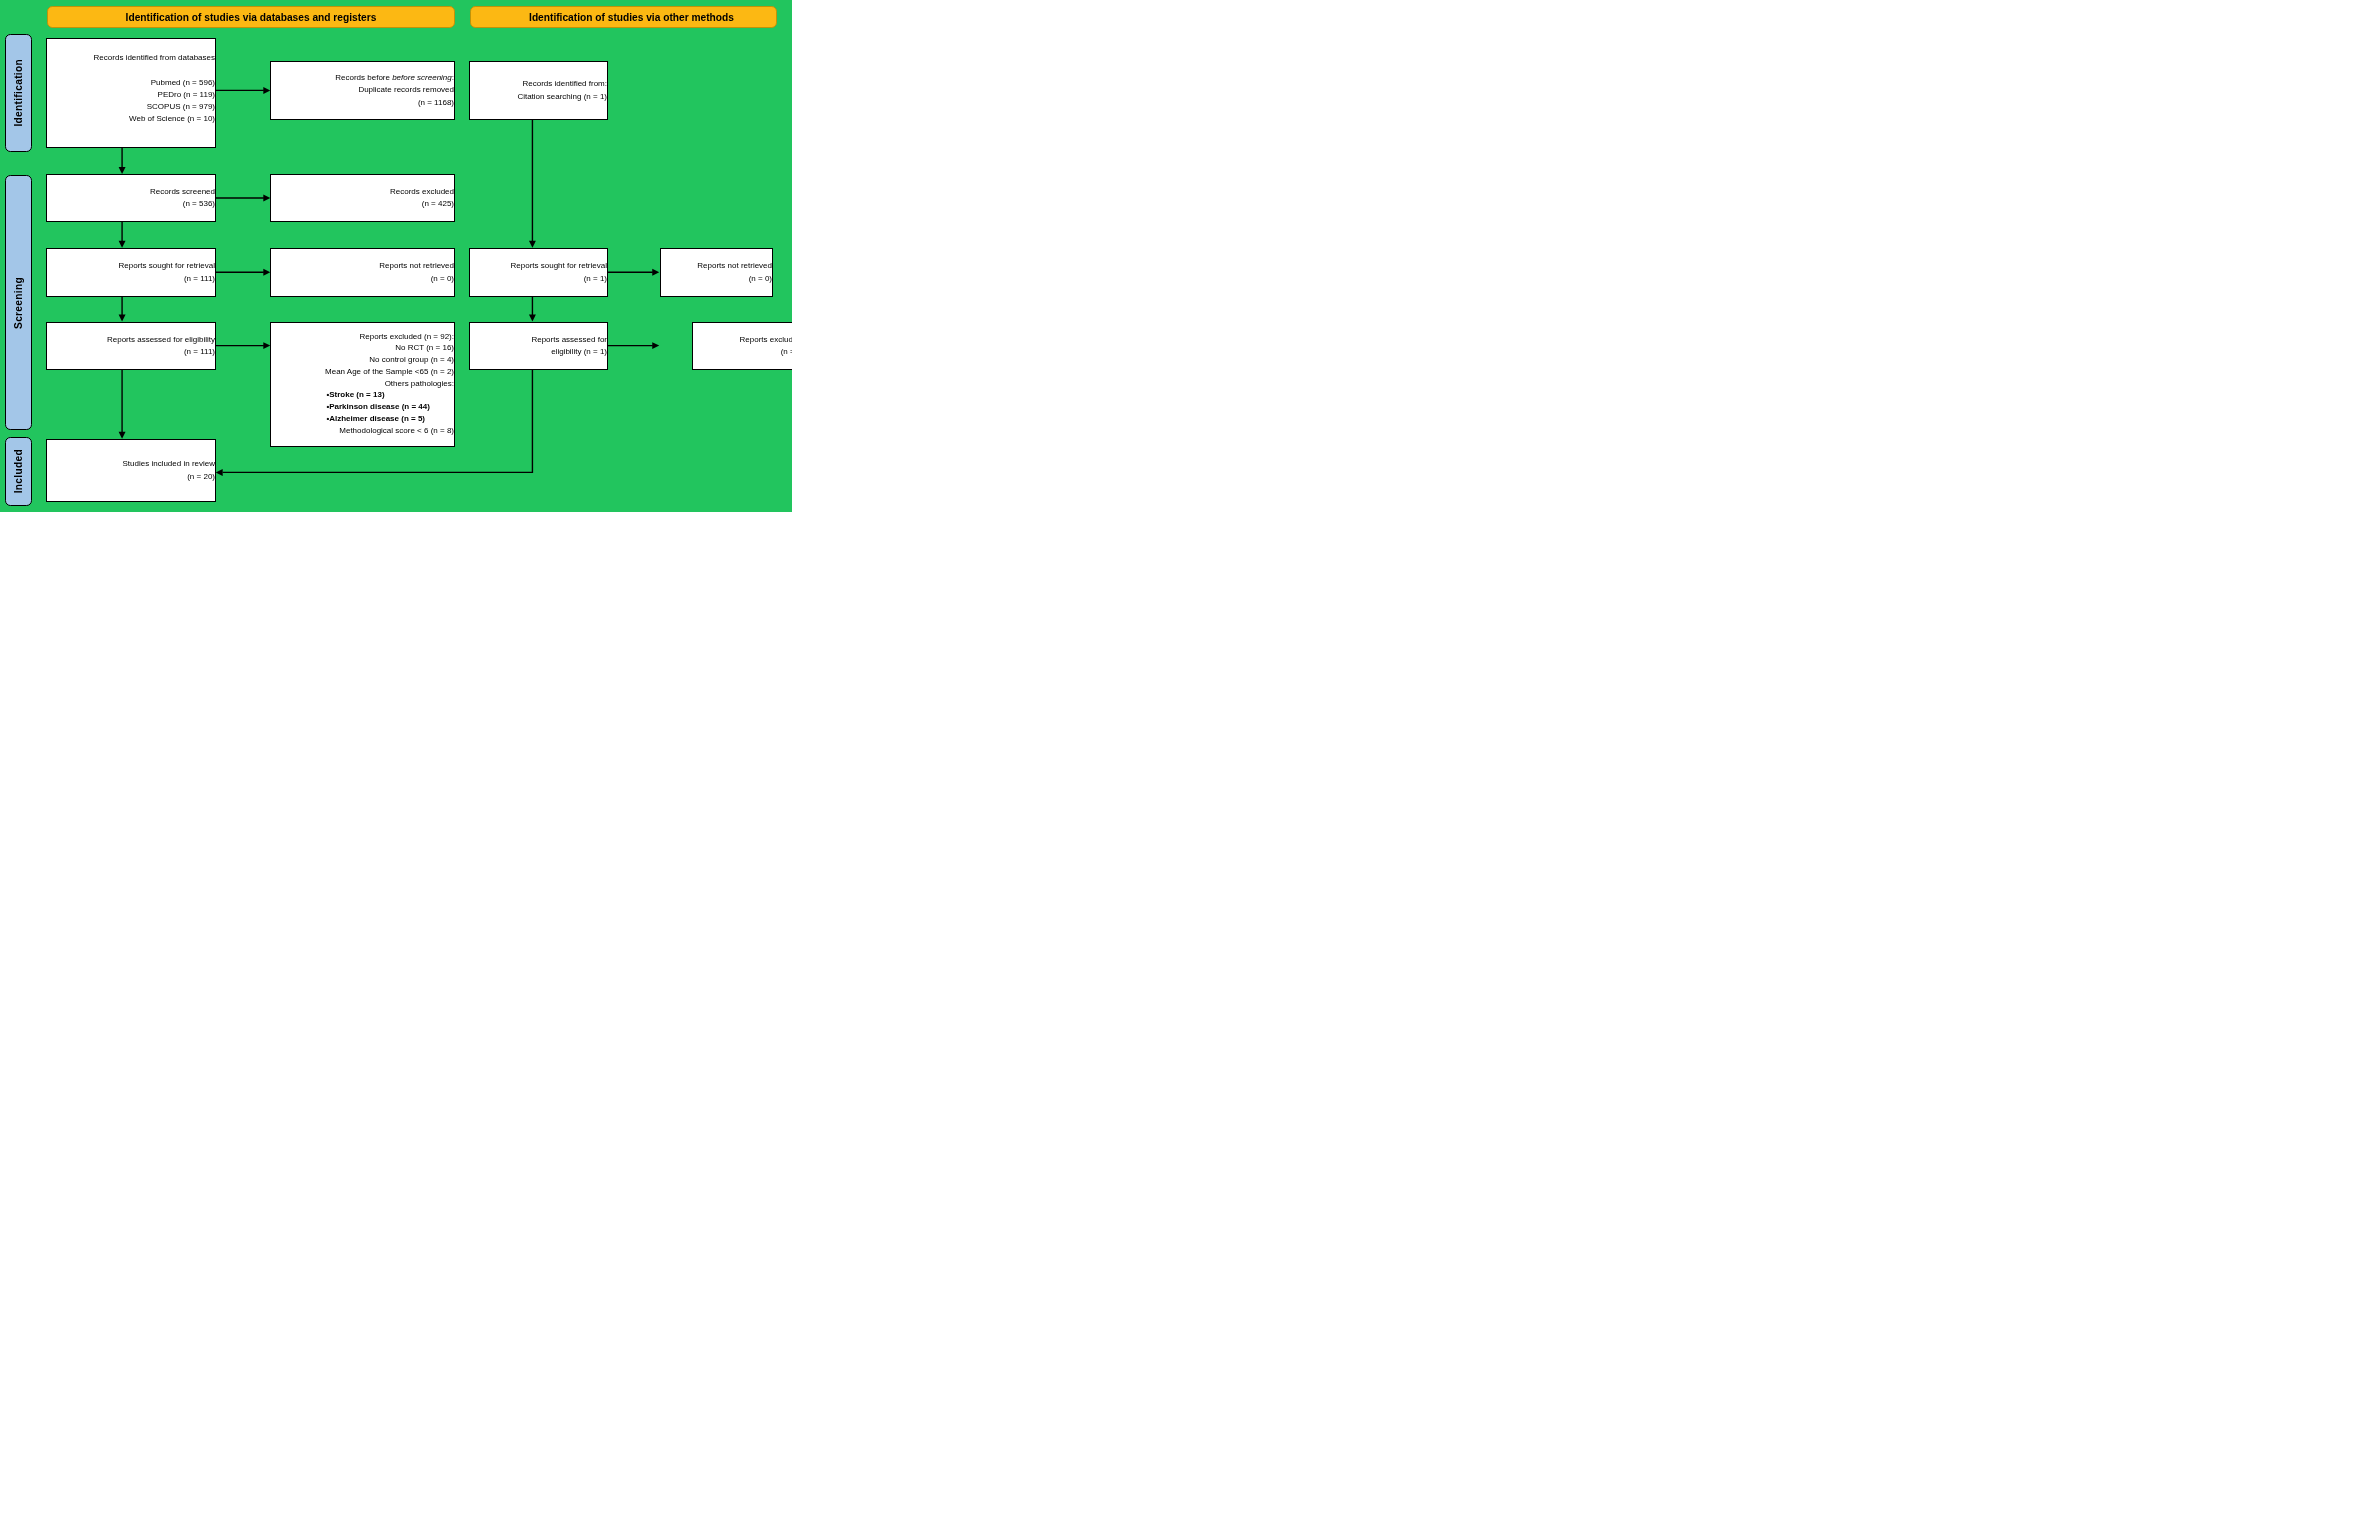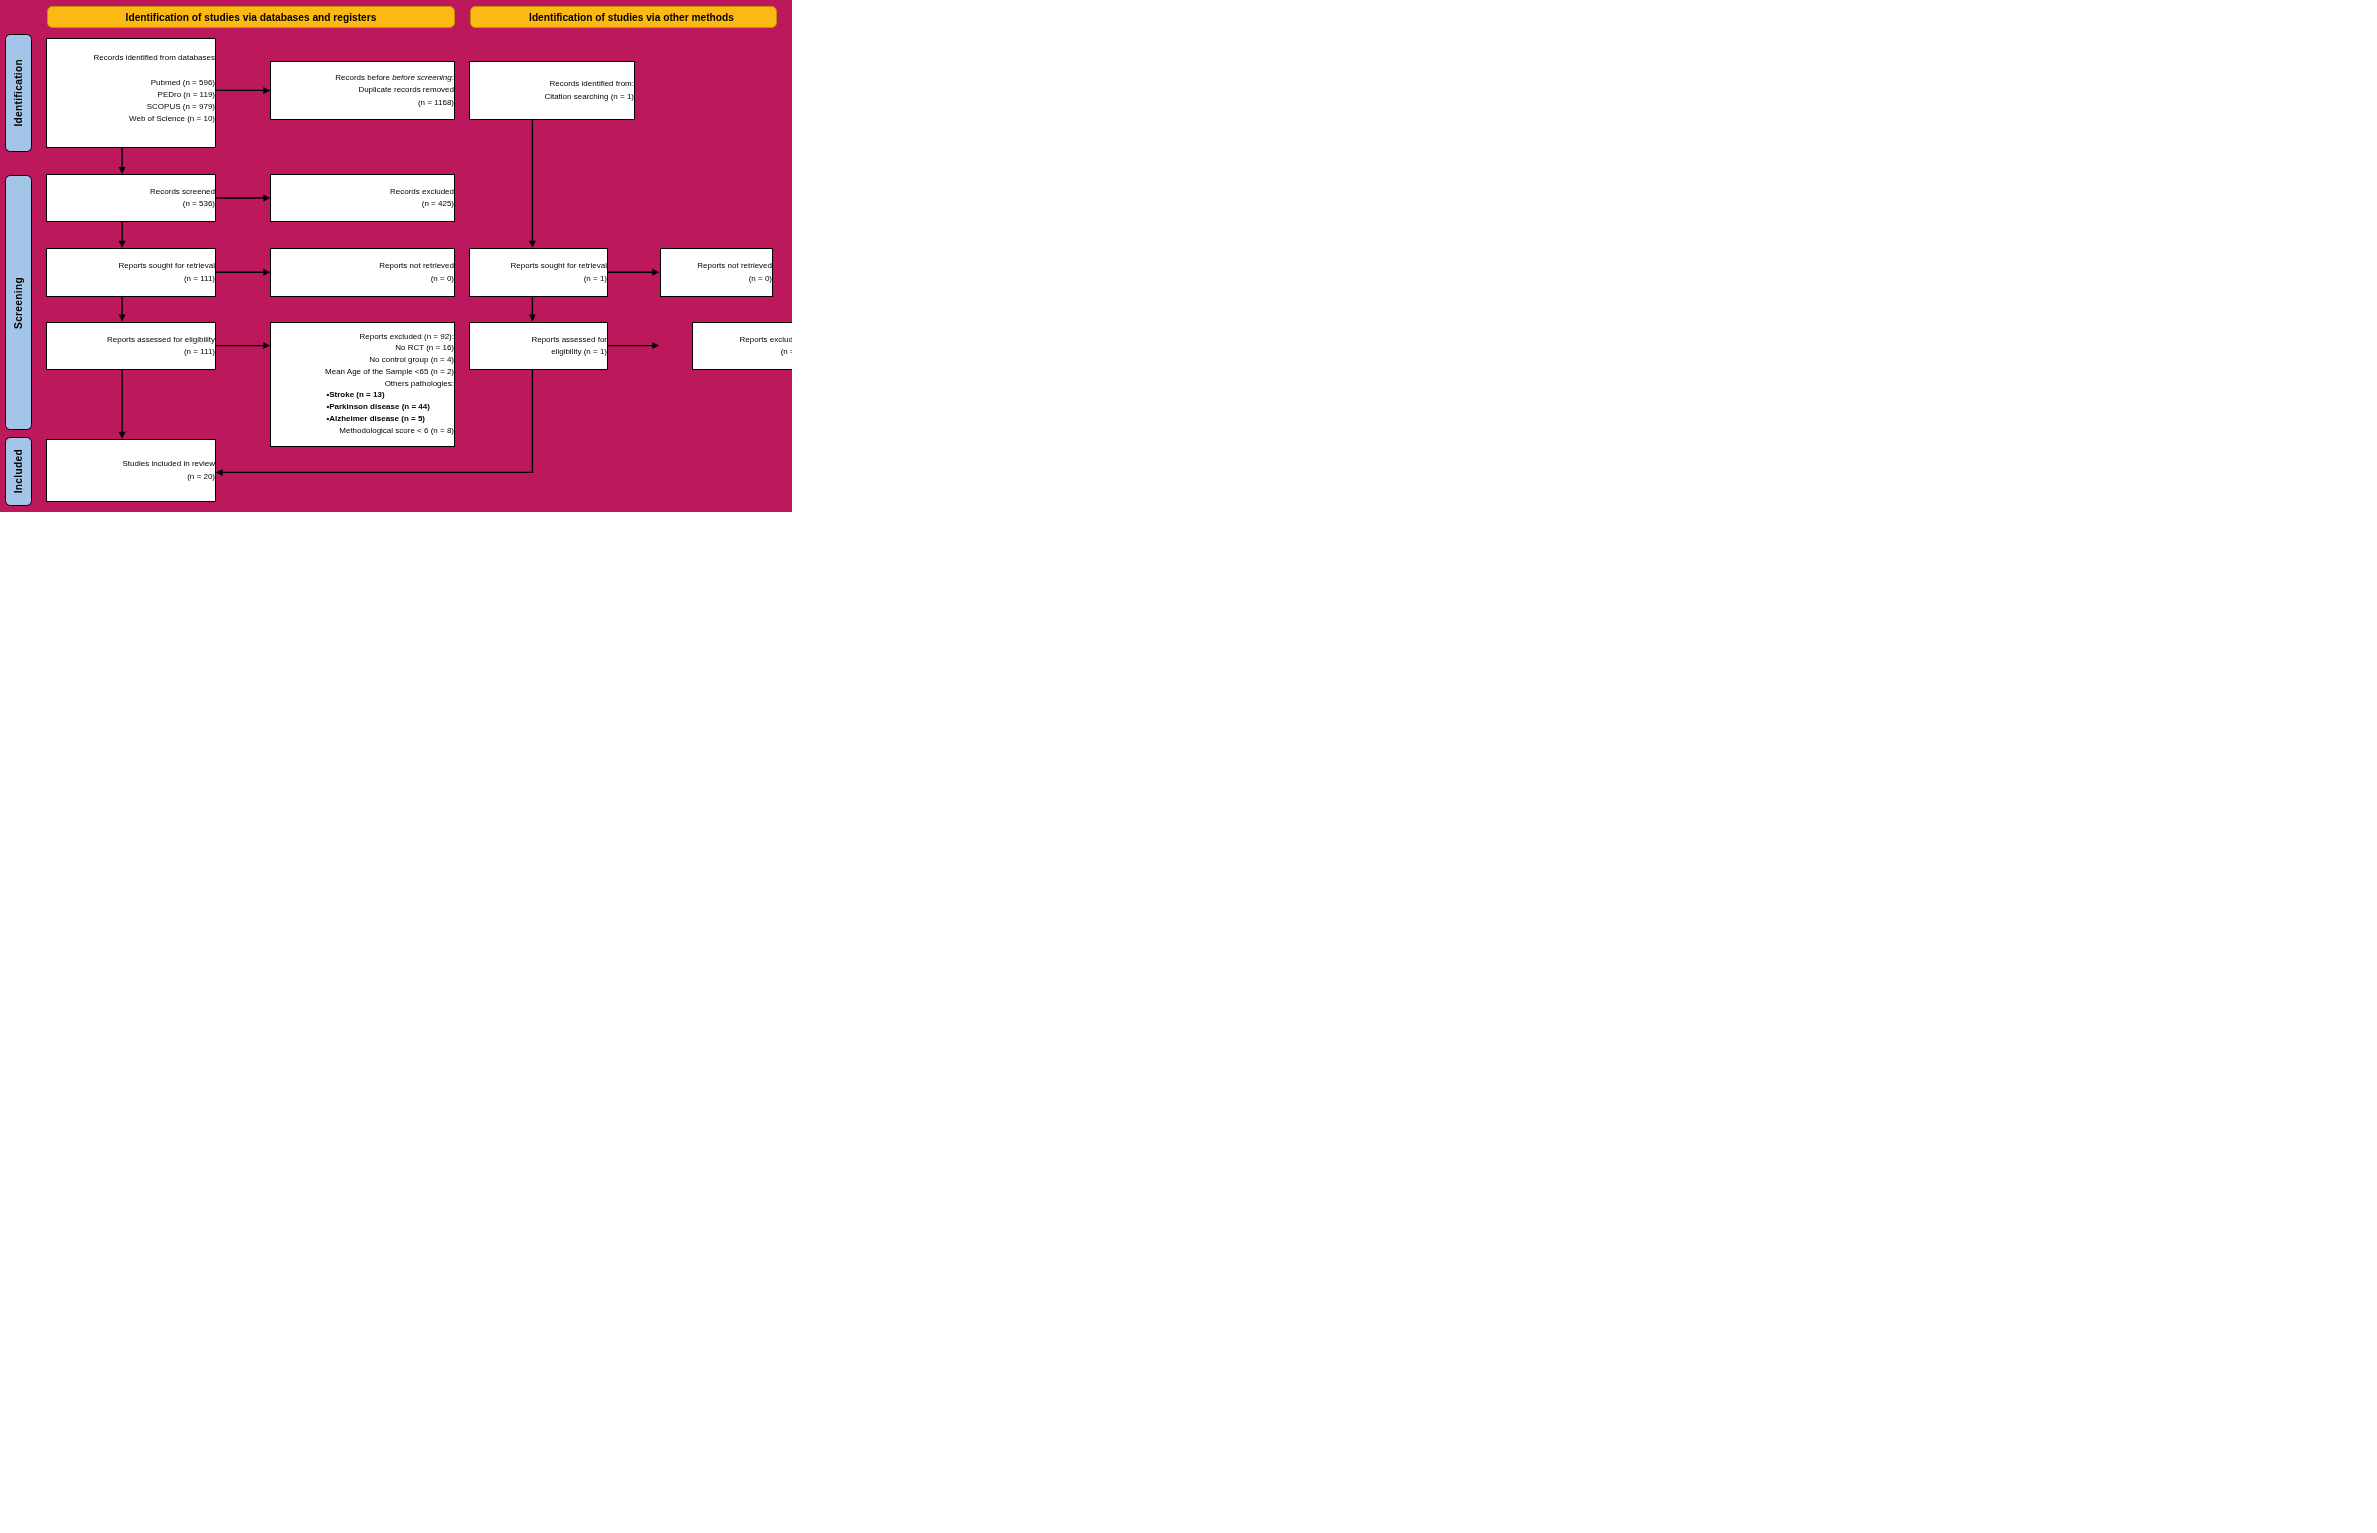--- a/index.html
+++ b/index.html
@@ -1,17 +1,17 @@
 <!DOCTYPE html>
 <html style="--banner-fill: #FCB813; --banner-border: #C19208; --stage-fill: #A3C6E8; --stage-border: #000000; --box-border: #000000; --arrow: #000000;font-size:8.6px"><head>
 <meta charset="utf-8">
 <style>
   html,body{margin:0;padding:0;background:#ffffff;}
   body{font-family:"Liberation Sans","DejaVu Sans",sans-serif;color:#000;}
-  .canvas{position:relative;width:792px;height:512px;background:#be185d;overflow:hidden;}
+  .canvas{position:relative;width:792px;height:512px;background:#22c55e;overflow:hidden;}
 
   
   .banner{
     position:absolute;height:21.4px;box-sizing:border-box;
     background:var(--banner-fill,#FCB813);
     border:1.1px solid var(--banner-border,#C19208);
     border-radius:5.4px;
     display:flex;align-items:center;justify-content:center;
     font-weight:bold;font-size:10.2px;
   }
@@ -81,21 +81,21 @@
     <div class="line ind">SCOPUS (n = 979)</div>
     <div class="line ind">Web of Science (n = 10)</div>
   </div>
 
   <div class="box col-center" style="left:270px;top:61px;width:185px;height:59px;">
     <div class="line"><span>Records before </span><em>before screening</em><span>:</span></div>
     <div class="line ind">Duplicate records removed</div>
     <div class="line ind">(n = 1168)</div>
   </div>
 
-  <div class="box col-center" style="left:469px;top:61px;width:166px;height:59px;">
+  <div class="box col-center" style="left:469px;top:61px;width:139px;height:59px;">
     <div class="line">Records identified from:</div>
     <div class="line ind">Citation searching (n = 1)</div>
   </div>
 
   <div class="box col-center" style="left:46px;top:174px;width:170px;height:48px;">
     <div class="line">Records screened</div>
     <div class="line">(n = 536)</div>
   </div>
   <div class="box col-center" style="left:270px;top:174px;width:185px;height:48px;">
     <div class="line">Records excluded</div>

